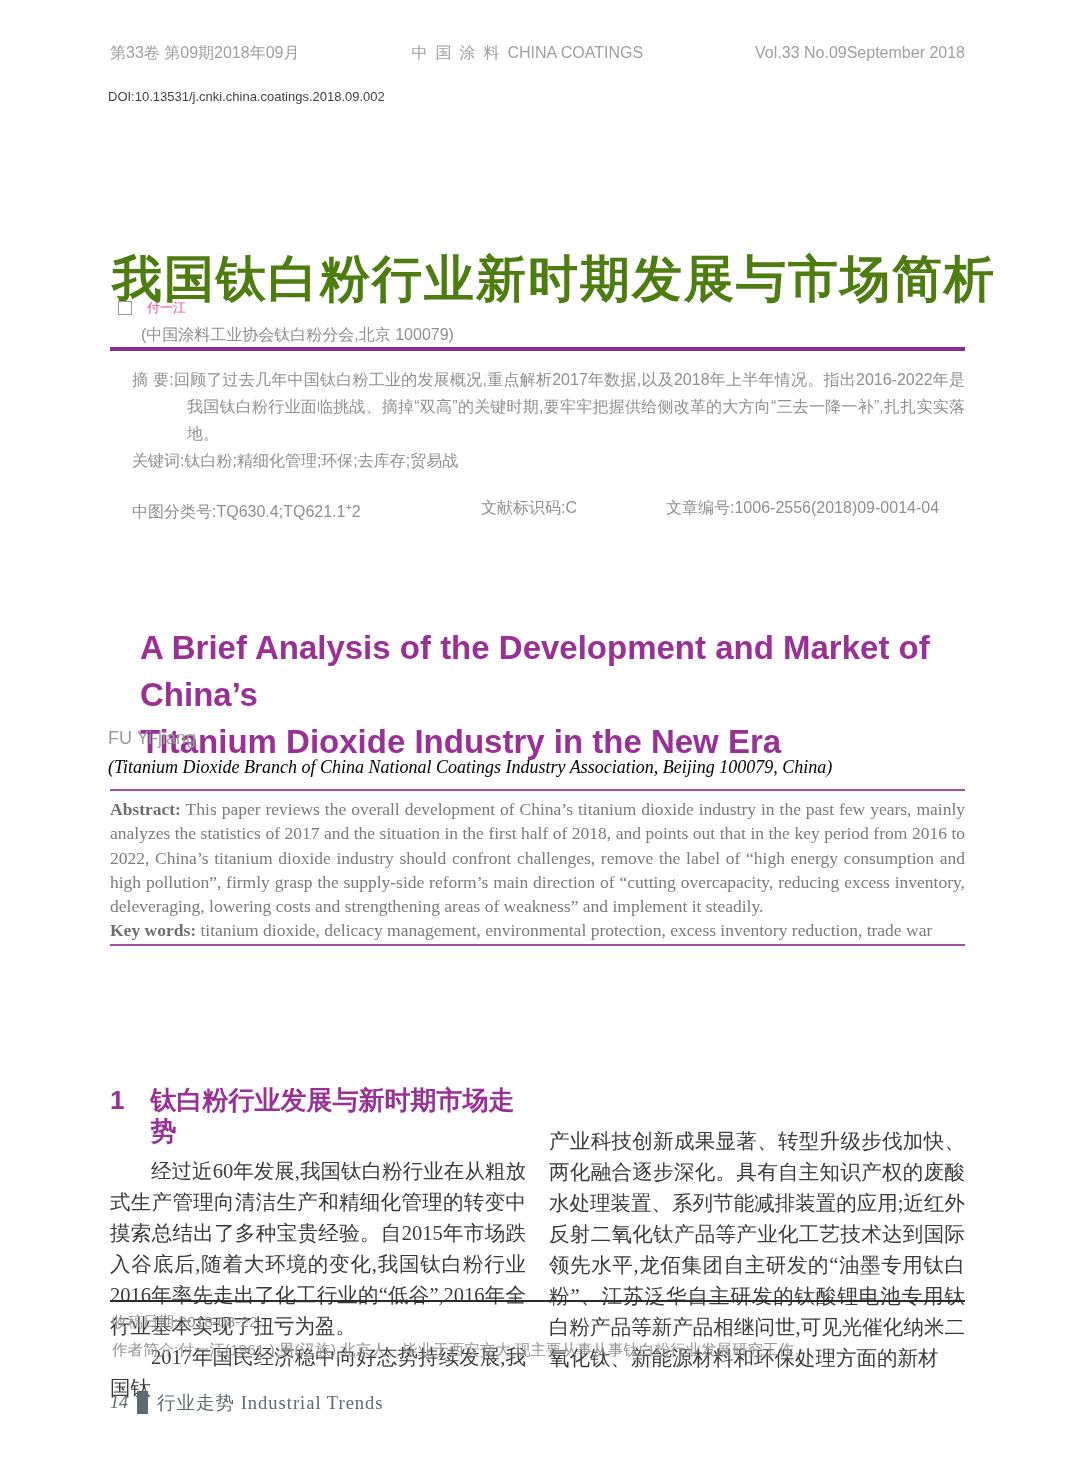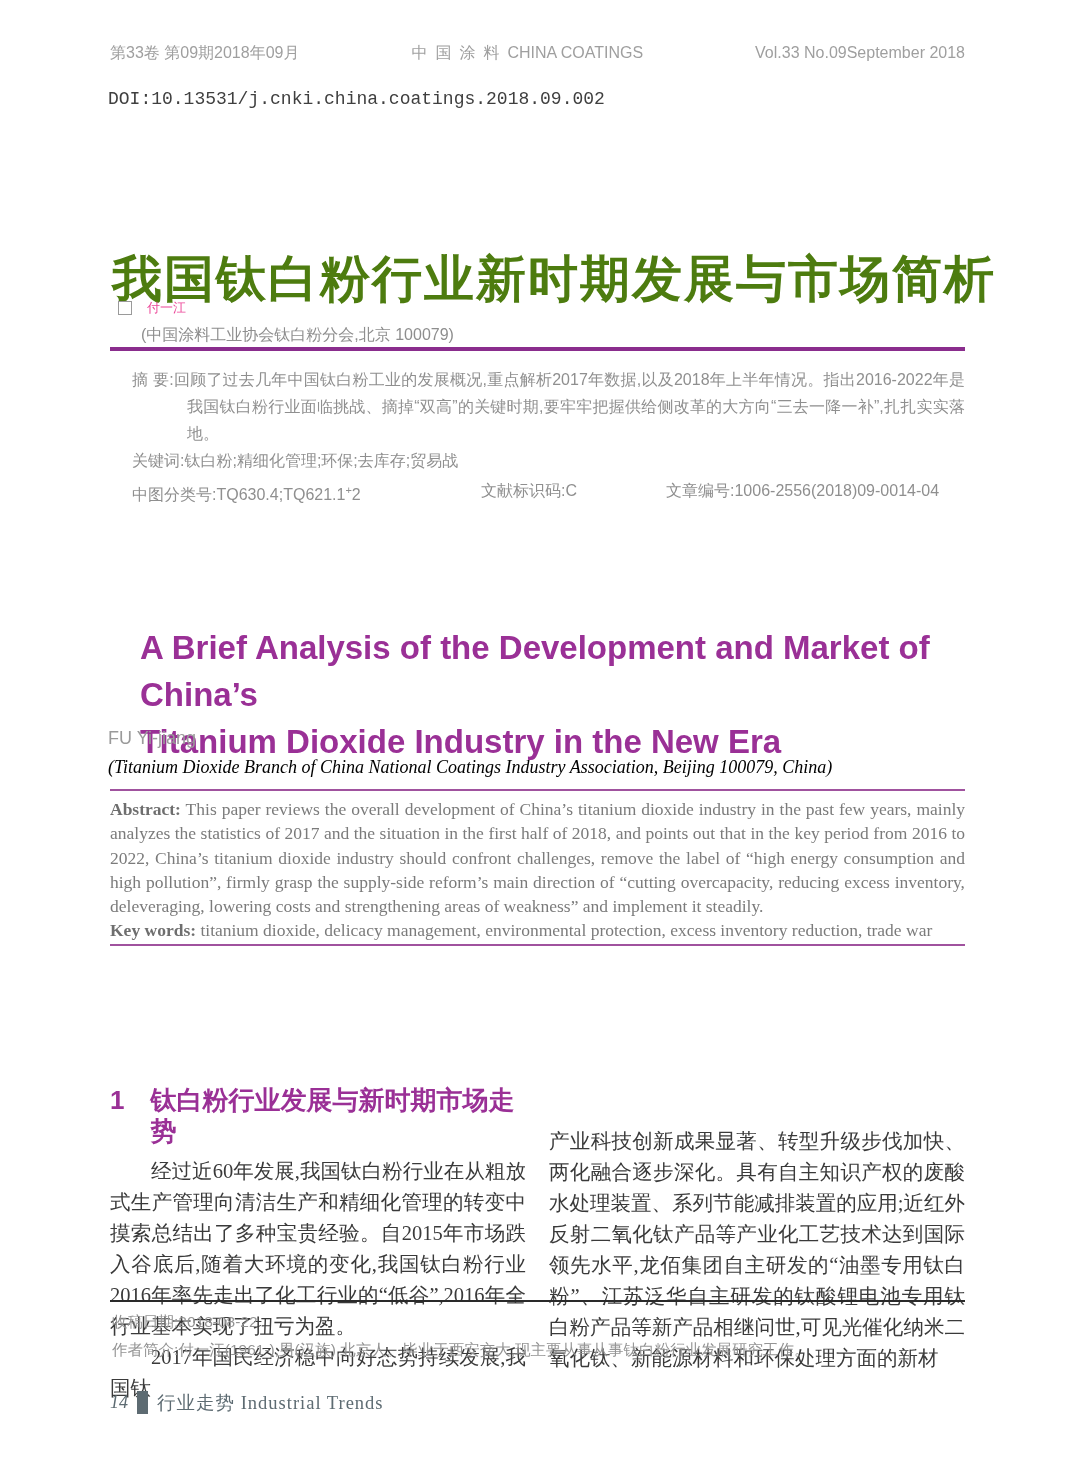--- a/index.html
+++ b/index.html
@@ -7,33 +7,33 @@
     position:relative;width:1075px;height:1459px;margin:0 auto;
     background:#ffffff;overflow:hidden;
     font-family:"Liberation Sans",sans-serif;color:#3a3a3a;
   }
   
   .header{position:absolute;top:42px;left:110px;right:110px;display:flex;justify-content:space-between;color:#9f9f9f;font-size:16px;line-height:21px;}
   .header .h-col{display:flex;flex-direction:row;}
   .header .h-center{text-align:center;}
   .header .h-right{text-align:right;}
   .journal-cn{letter-spacing:8px;}
-  .doi{position:absolute;top:89px;left:108px;font-family:Liberation Mono, monospace;font-size:18px;color:#3f3f3f;}
+  .doi{position:absolute;top:89px;left:108px;font-family:Liberation Sans, sans-serif;font-size:13px;color:#3f3f3f;}
   
   .title-cn{position:absolute;top:212px;left:112px;right:100px;font-size:50px;font-weight:bold;letter-spacing:2px;color:#4d7c0f;white-space:nowrap;}
   .author-row{position:absolute;top:299px;left:118px;display:flex;align-items:center;gap:15px;font-size:13px;color:#ec4899;text-align:right;}
   .author-square{width:12px;height:12px;border:1.5px solid #9a9a9a;display:inline-block;}
   .affil-cn{position:absolute;top:325px;left:141px;font-size:16px;color:#8e8e8e;}
   .rule-thick{position:absolute;top:347px;left:110px;right:110px;height:4px;background:#8a2d8d;}
   
   .abstract-cn{position:absolute;top:366px;left:132px;width:833px;font-size:16px;color:#8f8f8f;line-height:27px;}
   .abstract-cn p{margin:0;}
   .hang{padding-left:55px;text-indent:-55px;text-align:justify;}
   .kw-line{margin-top:0;}
-  .clc-row{display:grid;grid-template-columns:349px 185px auto;margin-top:3px;}
+  .clc-row{display:grid;grid-template-columns:349px 185px auto;margin-top:20px;}
   sup{font-size:11px;}
   
   .title-en{position:absolute;top:624px;left:108px;right:100px;font-size:33px;line-height:47px;font-weight:bold;color:#9a3096;margin-left:32px;}
   .author-en{position:absolute;top:728px;left:108px;font-size:18px;color:#9a9a9a;}
   .affil-en{position:absolute;top:757px;left:108px;font-family:"Liberation Serif",serif;font-style:italic;font-size:18px;color:#000000;}
   .rule-thin{position:absolute;left:110px;right:110px;height:2px;background:#a0529e;}
   .rt1{top:789px;}
   .rt2{top:944px;}
   
   .abstract-en{position:absolute;top:797px;left:110px;width:855px;font-family:"Liberation Serif",serif;font-size:17.5px;line-height:24.3px;color:#7b7b7b;text-align:justify;}

